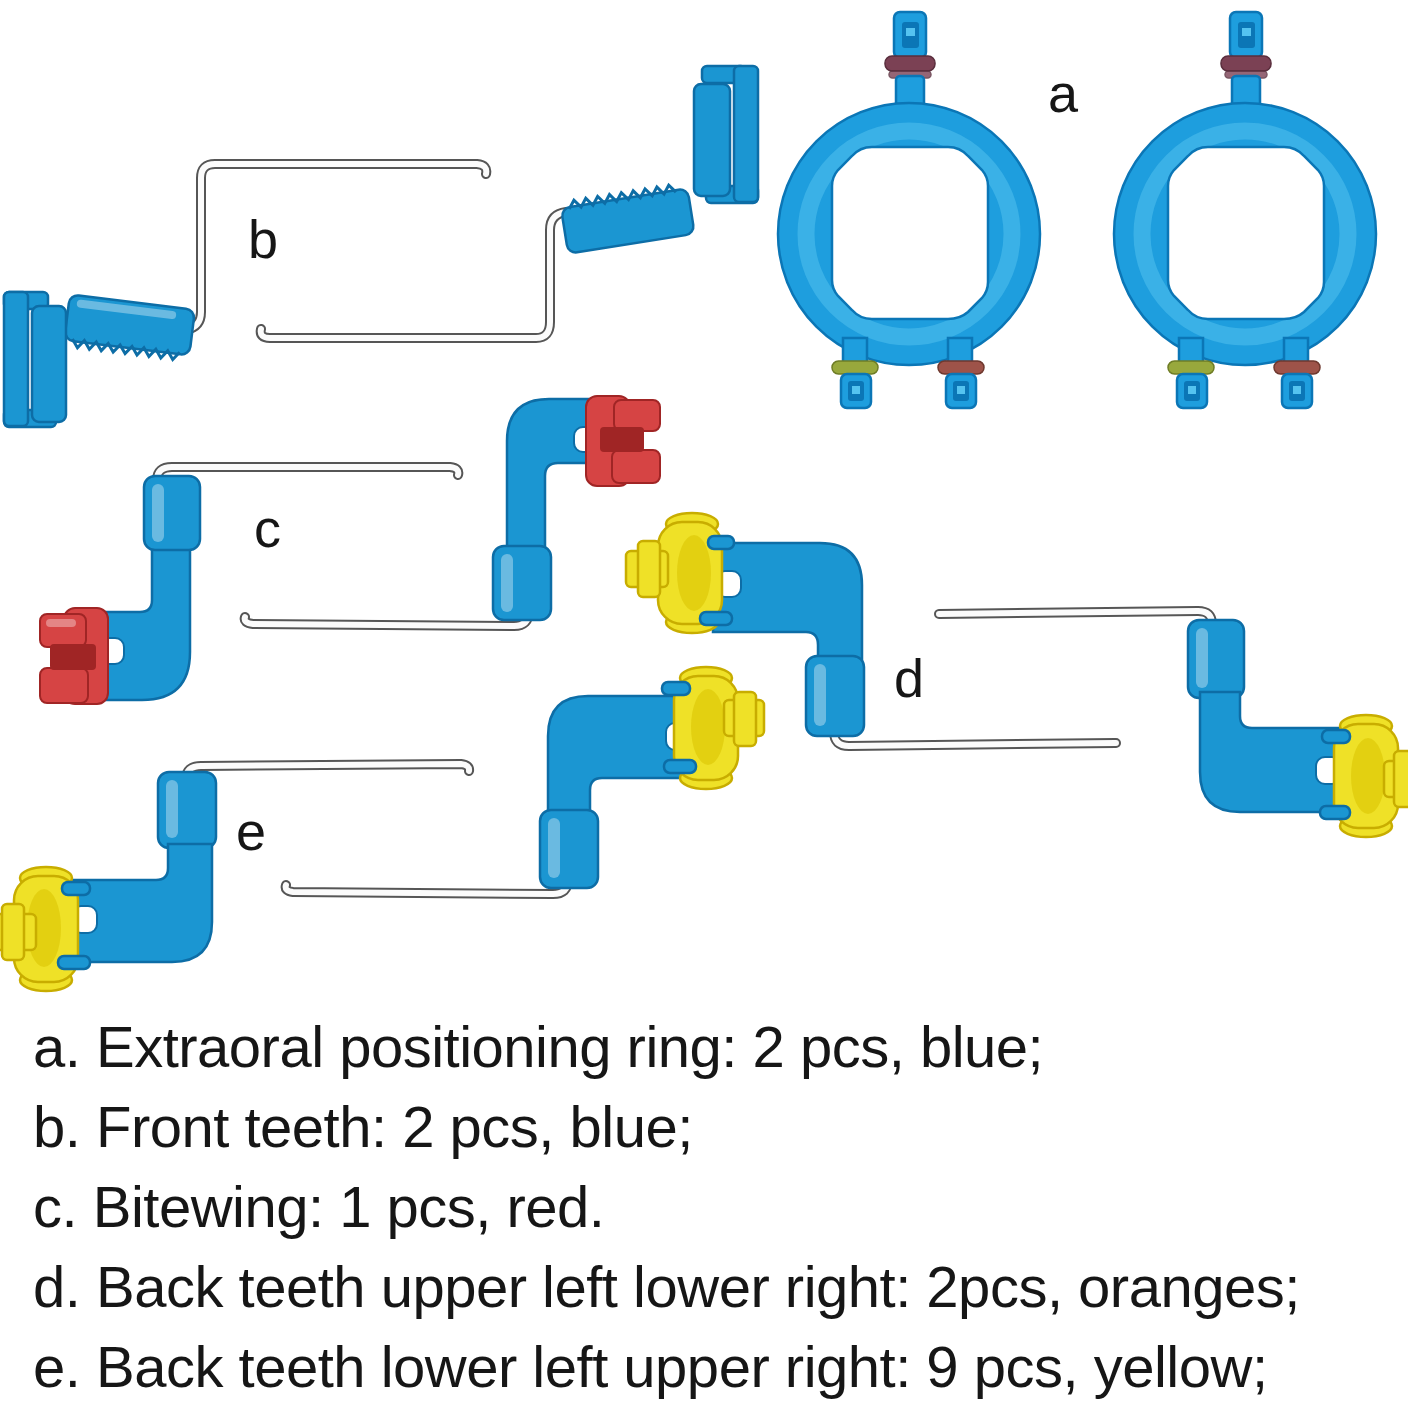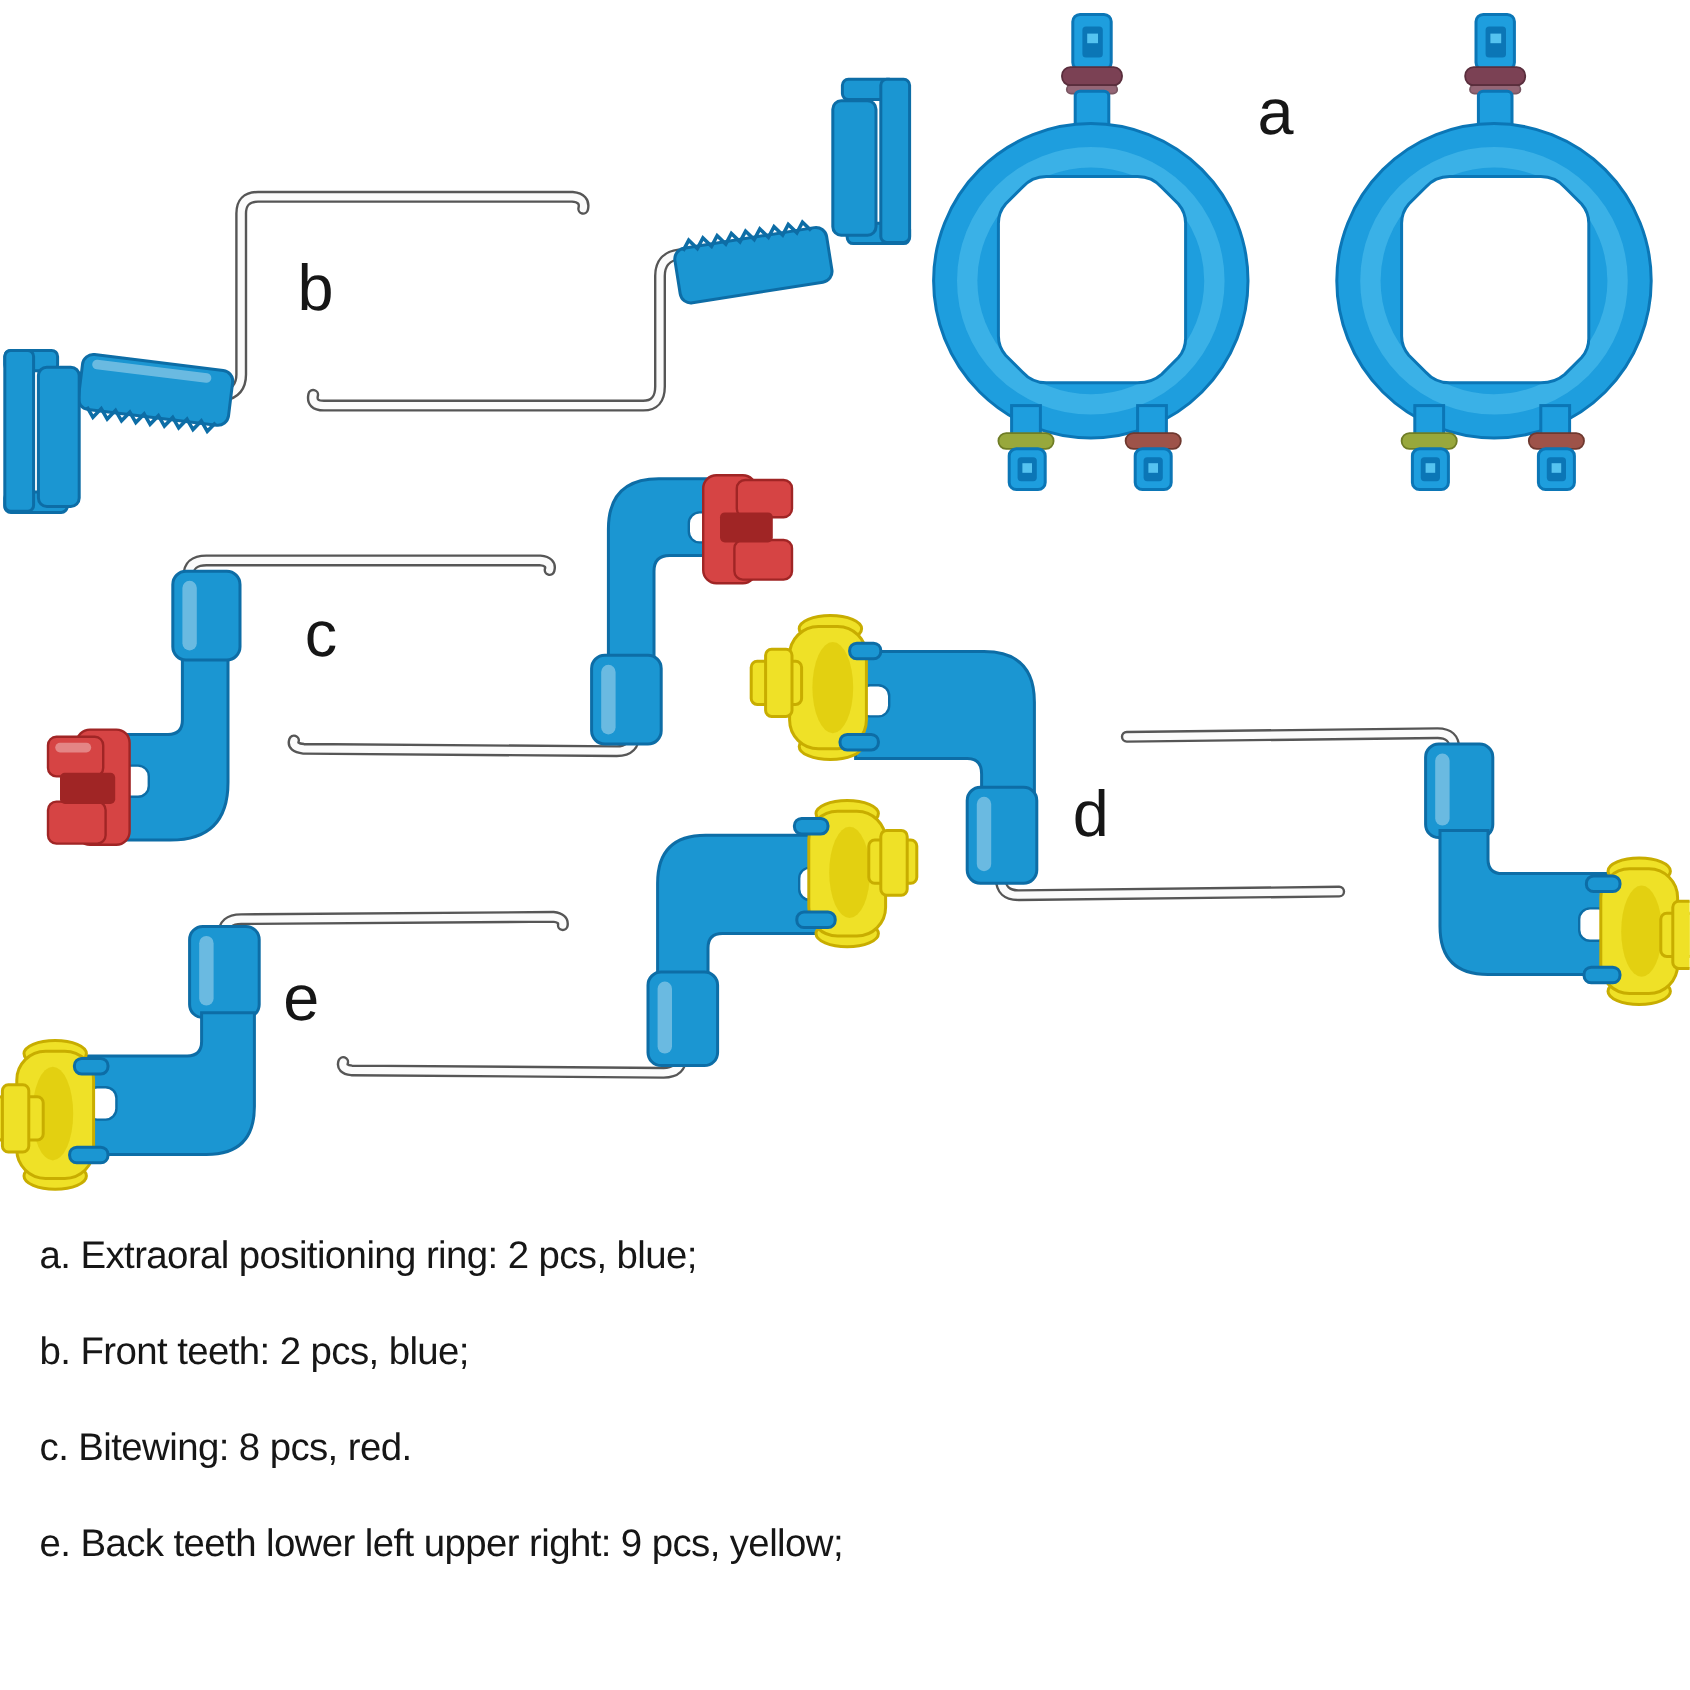--- a/index.html
+++ b/index.html
@@ -9,21 +9,21 @@
   body{
     width:1408px;height:1408px;position:relative;
     background:var(--background);
     font-family:"Liberation Sans",sans-serif;
     overflow:hidden;
   }
   .figure-svg{position:absolute;left:0;top:0;}
   .legend{position:absolute;left:33px;top:1024px;width:1340px;}
   .legend p{
     margin:0 0 35px 0;
-    font-size:32px;line-height:45px;letter-spacing:-0.5px;
+    font-size:58px;line-height:45px;letter-spacing:-0.5px;
     color:var(--label-text);
     white-space:nowrap;
   }
   
   .ringblue{fill:var(--ring-blue);stroke:var(--ring-blue-dark);stroke-width:2.5;}
   .blue{fill:var(--holder-blue);stroke:var(--holder-blue-dark);stroke-width:2.5;}
   .ring-in{fill:var(--ring-blue-dark);stroke:none;}
   .lightblue{fill:var(--ring-blue-light);stroke:none;}
   .rod-o{fill:none;stroke:var(--rod-dark);stroke-width:10;stroke-linecap:round;stroke-linejoin:round;}
   .rod-i{fill:none;stroke:var(--rod-light);stroke-width:6;stroke-linecap:round;stroke-linejoin:round;}
@@ -237,15 +237,16 @@
   <text class="lbl" x="1048" y="112">a</text>
   <text class="lbl" x="248" y="258">b</text>
   <text class="lbl" x="254" y="547">c</text>
   <text class="lbl" x="894" y="697">d</text>
   <text class="lbl" x="236" y="850">e</text>
 </svg>
 
 <div class="legend">
   <p>a. Extraoral positioning ring: 2 pcs, blue;</p>
   <p>b. Front teeth: 2 pcs, blue;</p>
-  <p>c. Bitewing: 8 pcs, red.</p>
+  <p>c. Bitewing: 1 pcs, red.</p>
+  <p>d. Back teeth upper left lower right: 2pcs, oranges;</p>
   <p>e. Back teeth lower left upper right: 9 pcs, yellow;</p>
 </div>
 
 </body></html>

